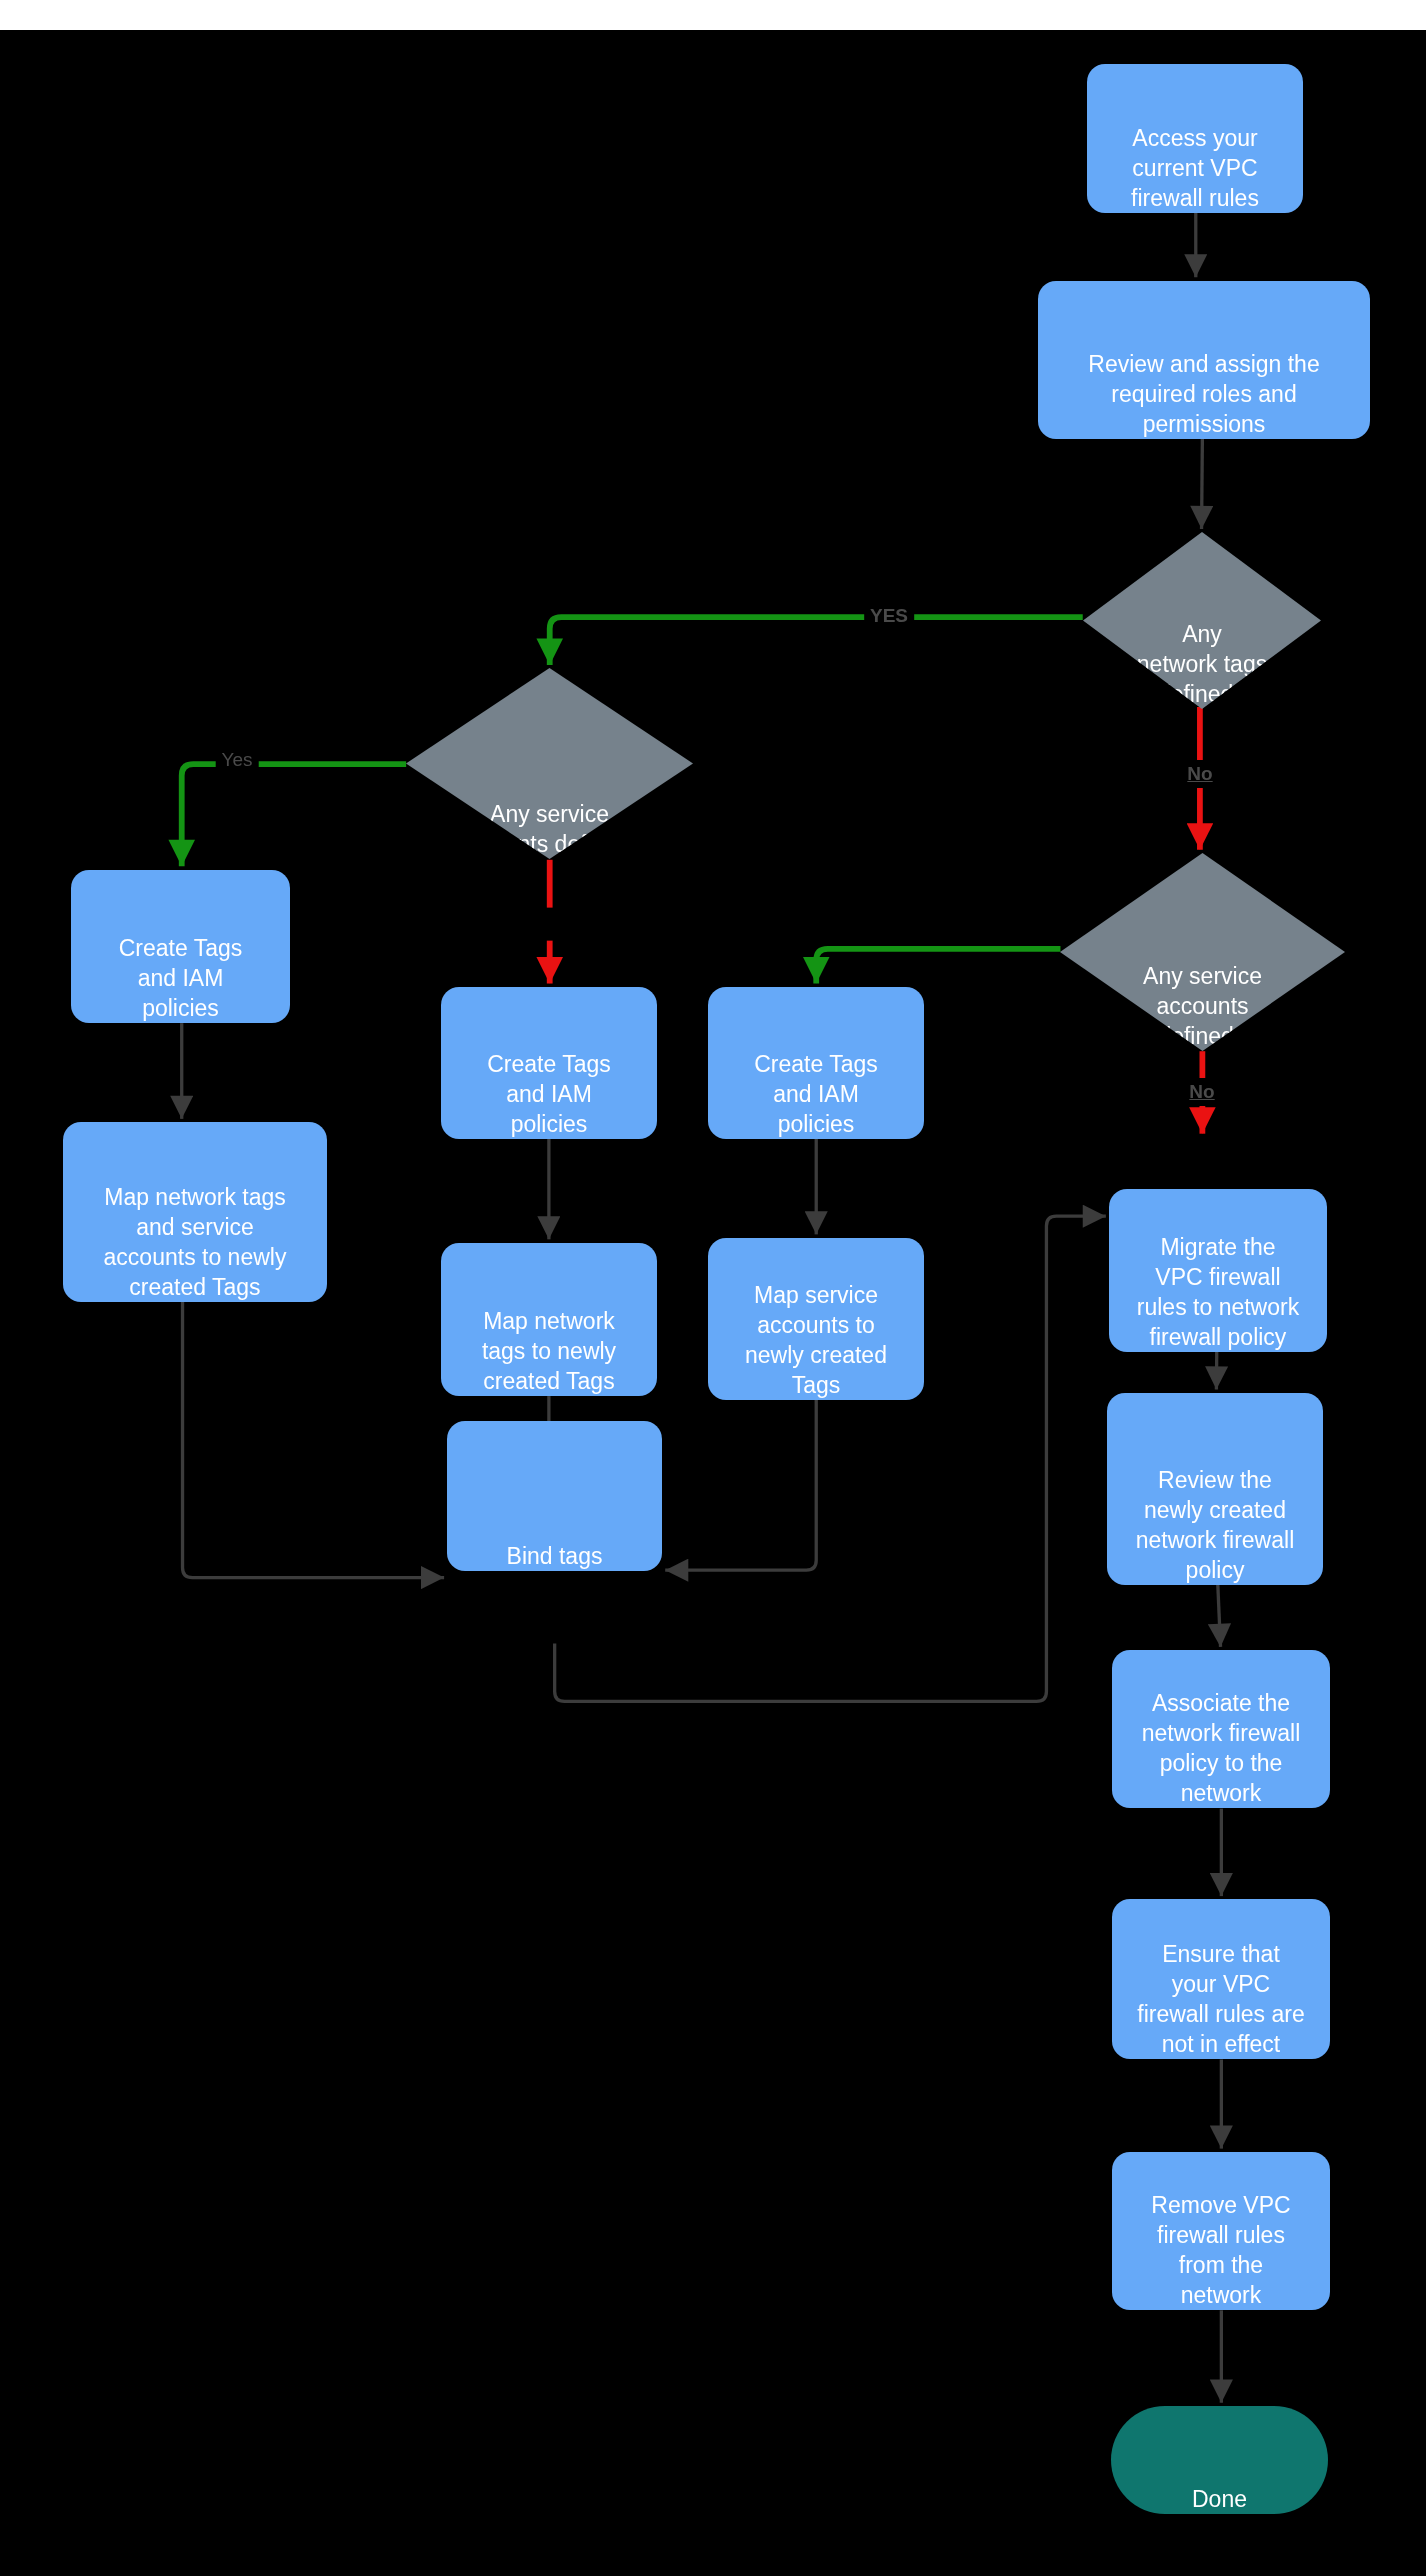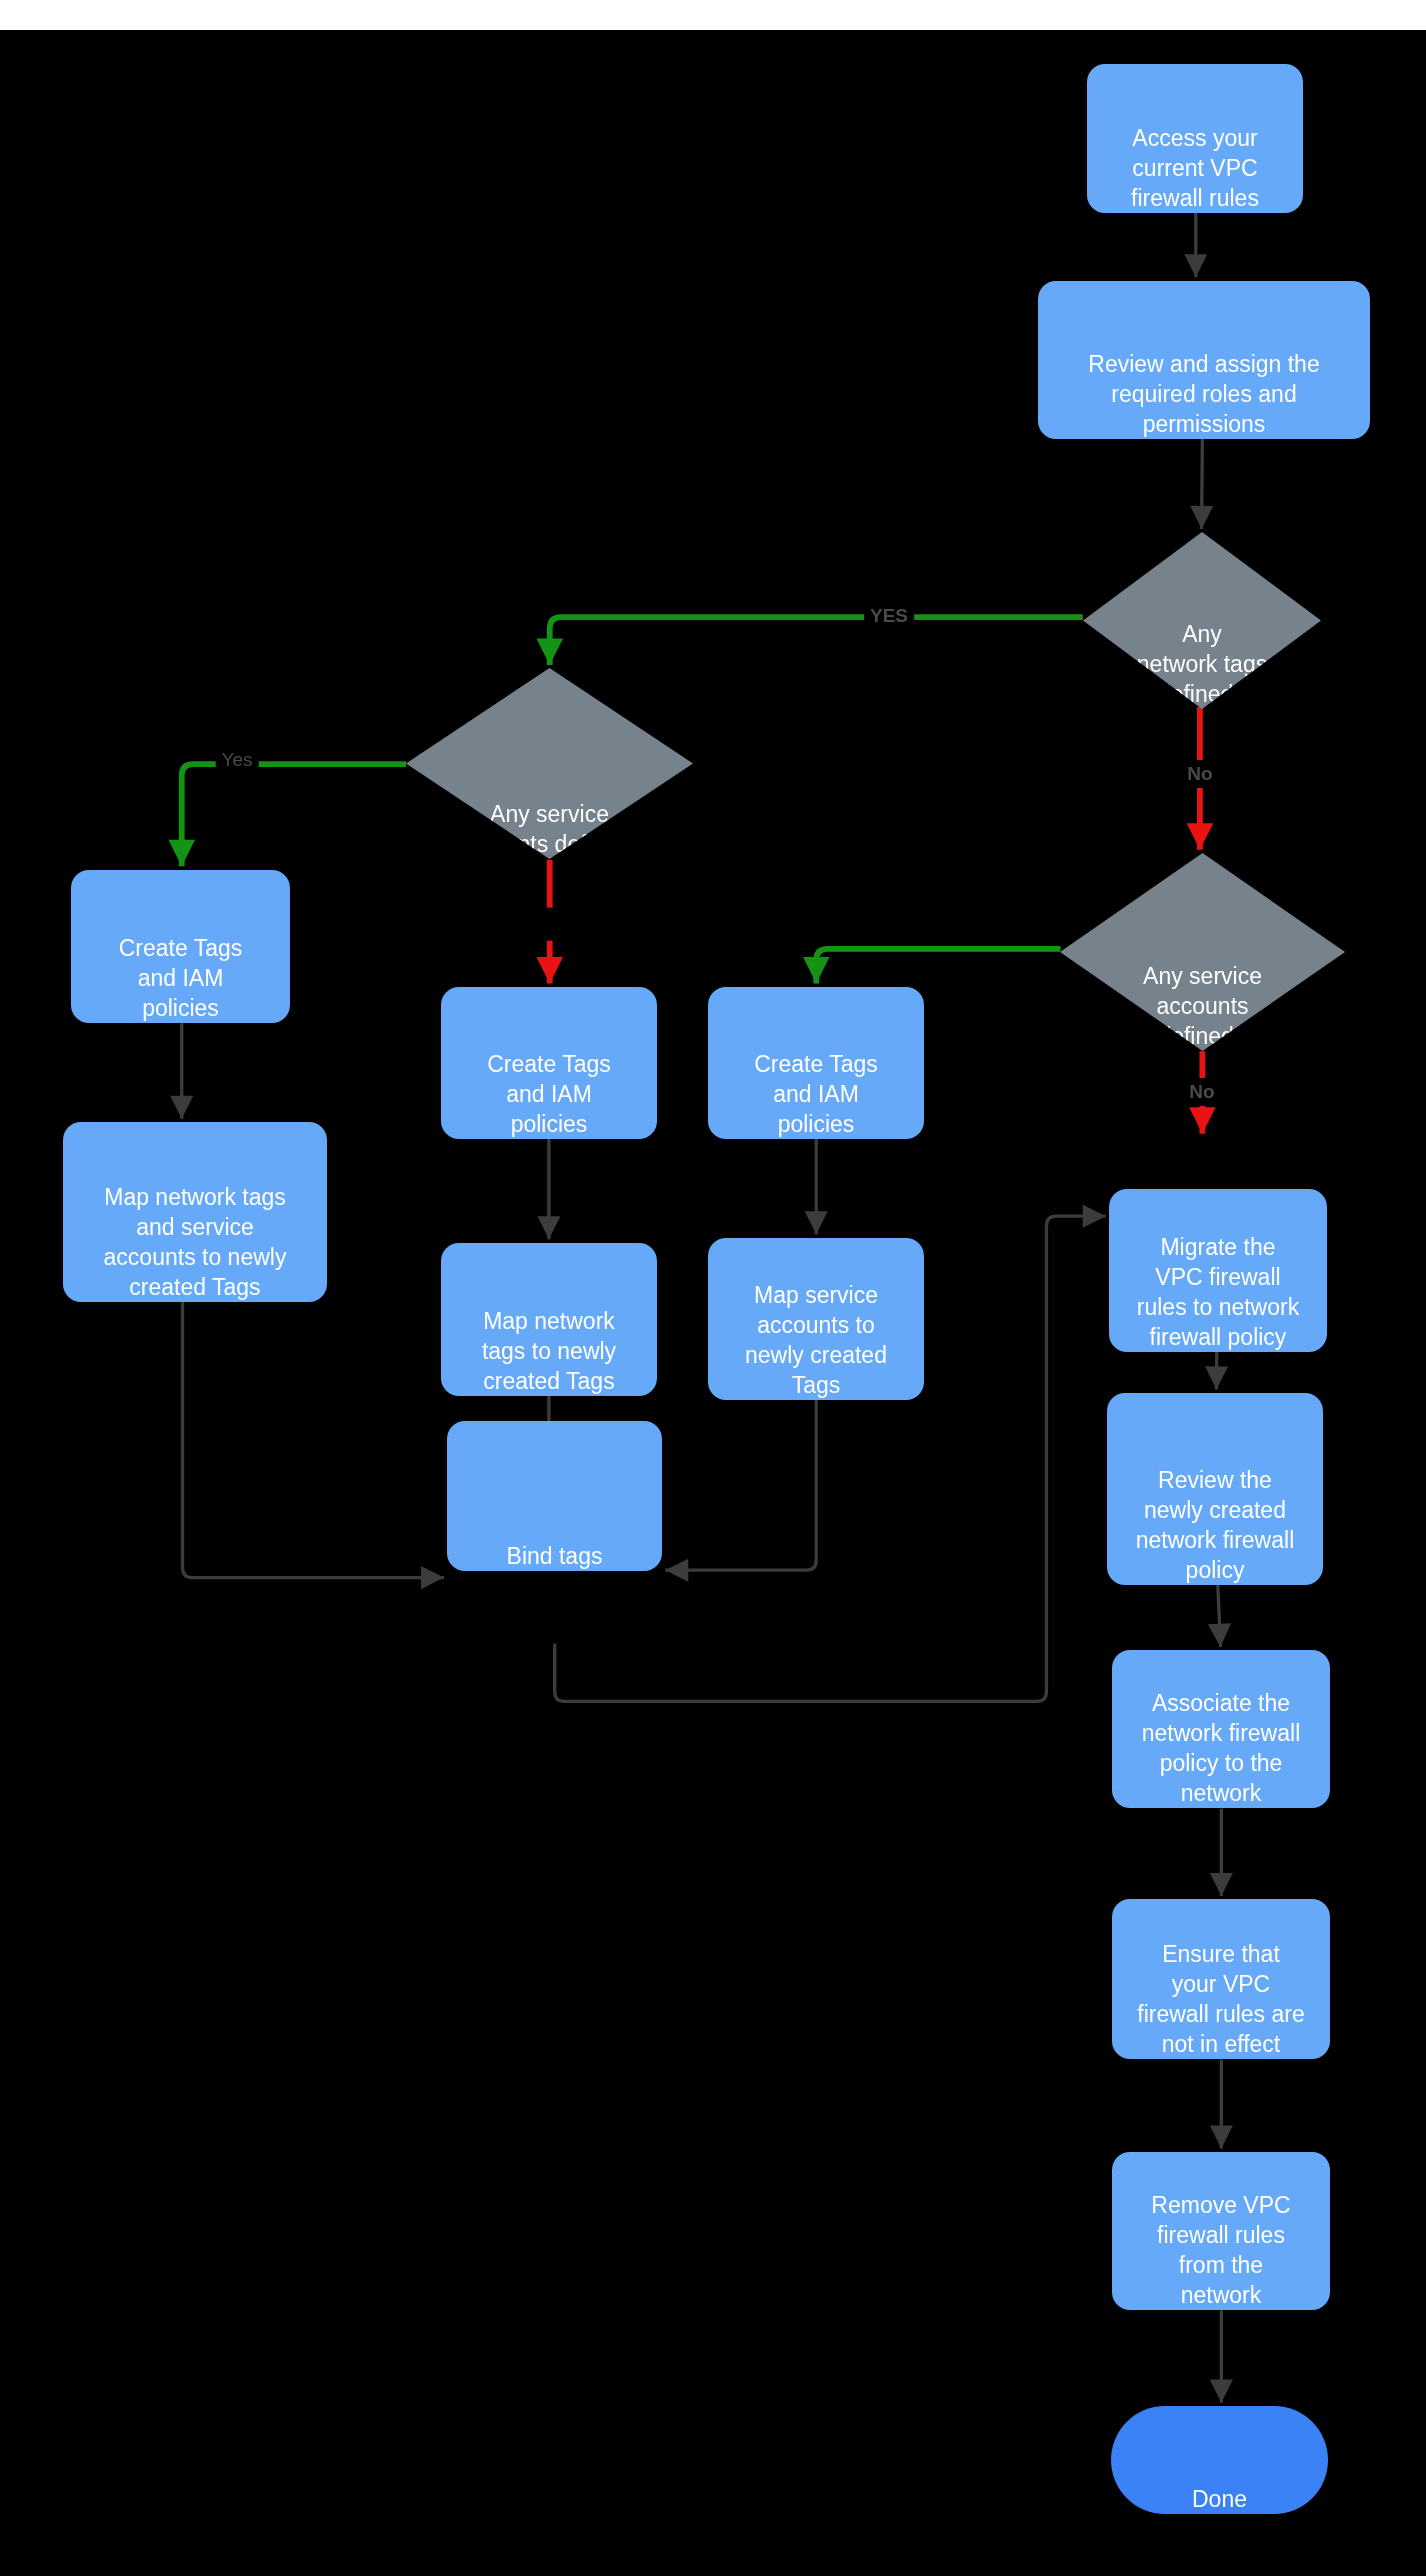--- a/index.html
+++ b/index.html
@@ -18,30 +18,30 @@
   .node{
     position:absolute;
     display:flex;align-items:flex-end;justify-content:center;
     text-align:center;
     color:#ffffff;
     font-size:23px;line-height:30px;
     z-index:2;
   }
   .process{background:#66a9f8;border-radius:18px;}
   .diamond{background:#76828c;clip-path:polygon(50% 0,100% 50%,50% 100%,0 50%);}
-  .terminator{background:#3b82f6;border-radius:58px;}
+  .terminator{background:#0f766e;border-radius:58px;}
   .node-text{white-space:pre-line;}
   .edge-label{
     position:absolute;transform:translate(-50%,-50%);
     background:#000;color:#4a4a4a;
     font-size:19px;line-height:28px;padding:0 5.8px;
     z-index:3;
   }
   .bold-label{font-weight:bold;}
-  .semi-label{font-weight:600;}
+  .semi-label{font-weight:600;text-decoration:underline;}
 </style>
 </head>
 <body>
 
 <div id="canvas">
 
   <div id="topbar"></div>
 
   <svg id="edges" width="1427" height="2576" viewBox="0 0 1729 3122">
     <defs>

